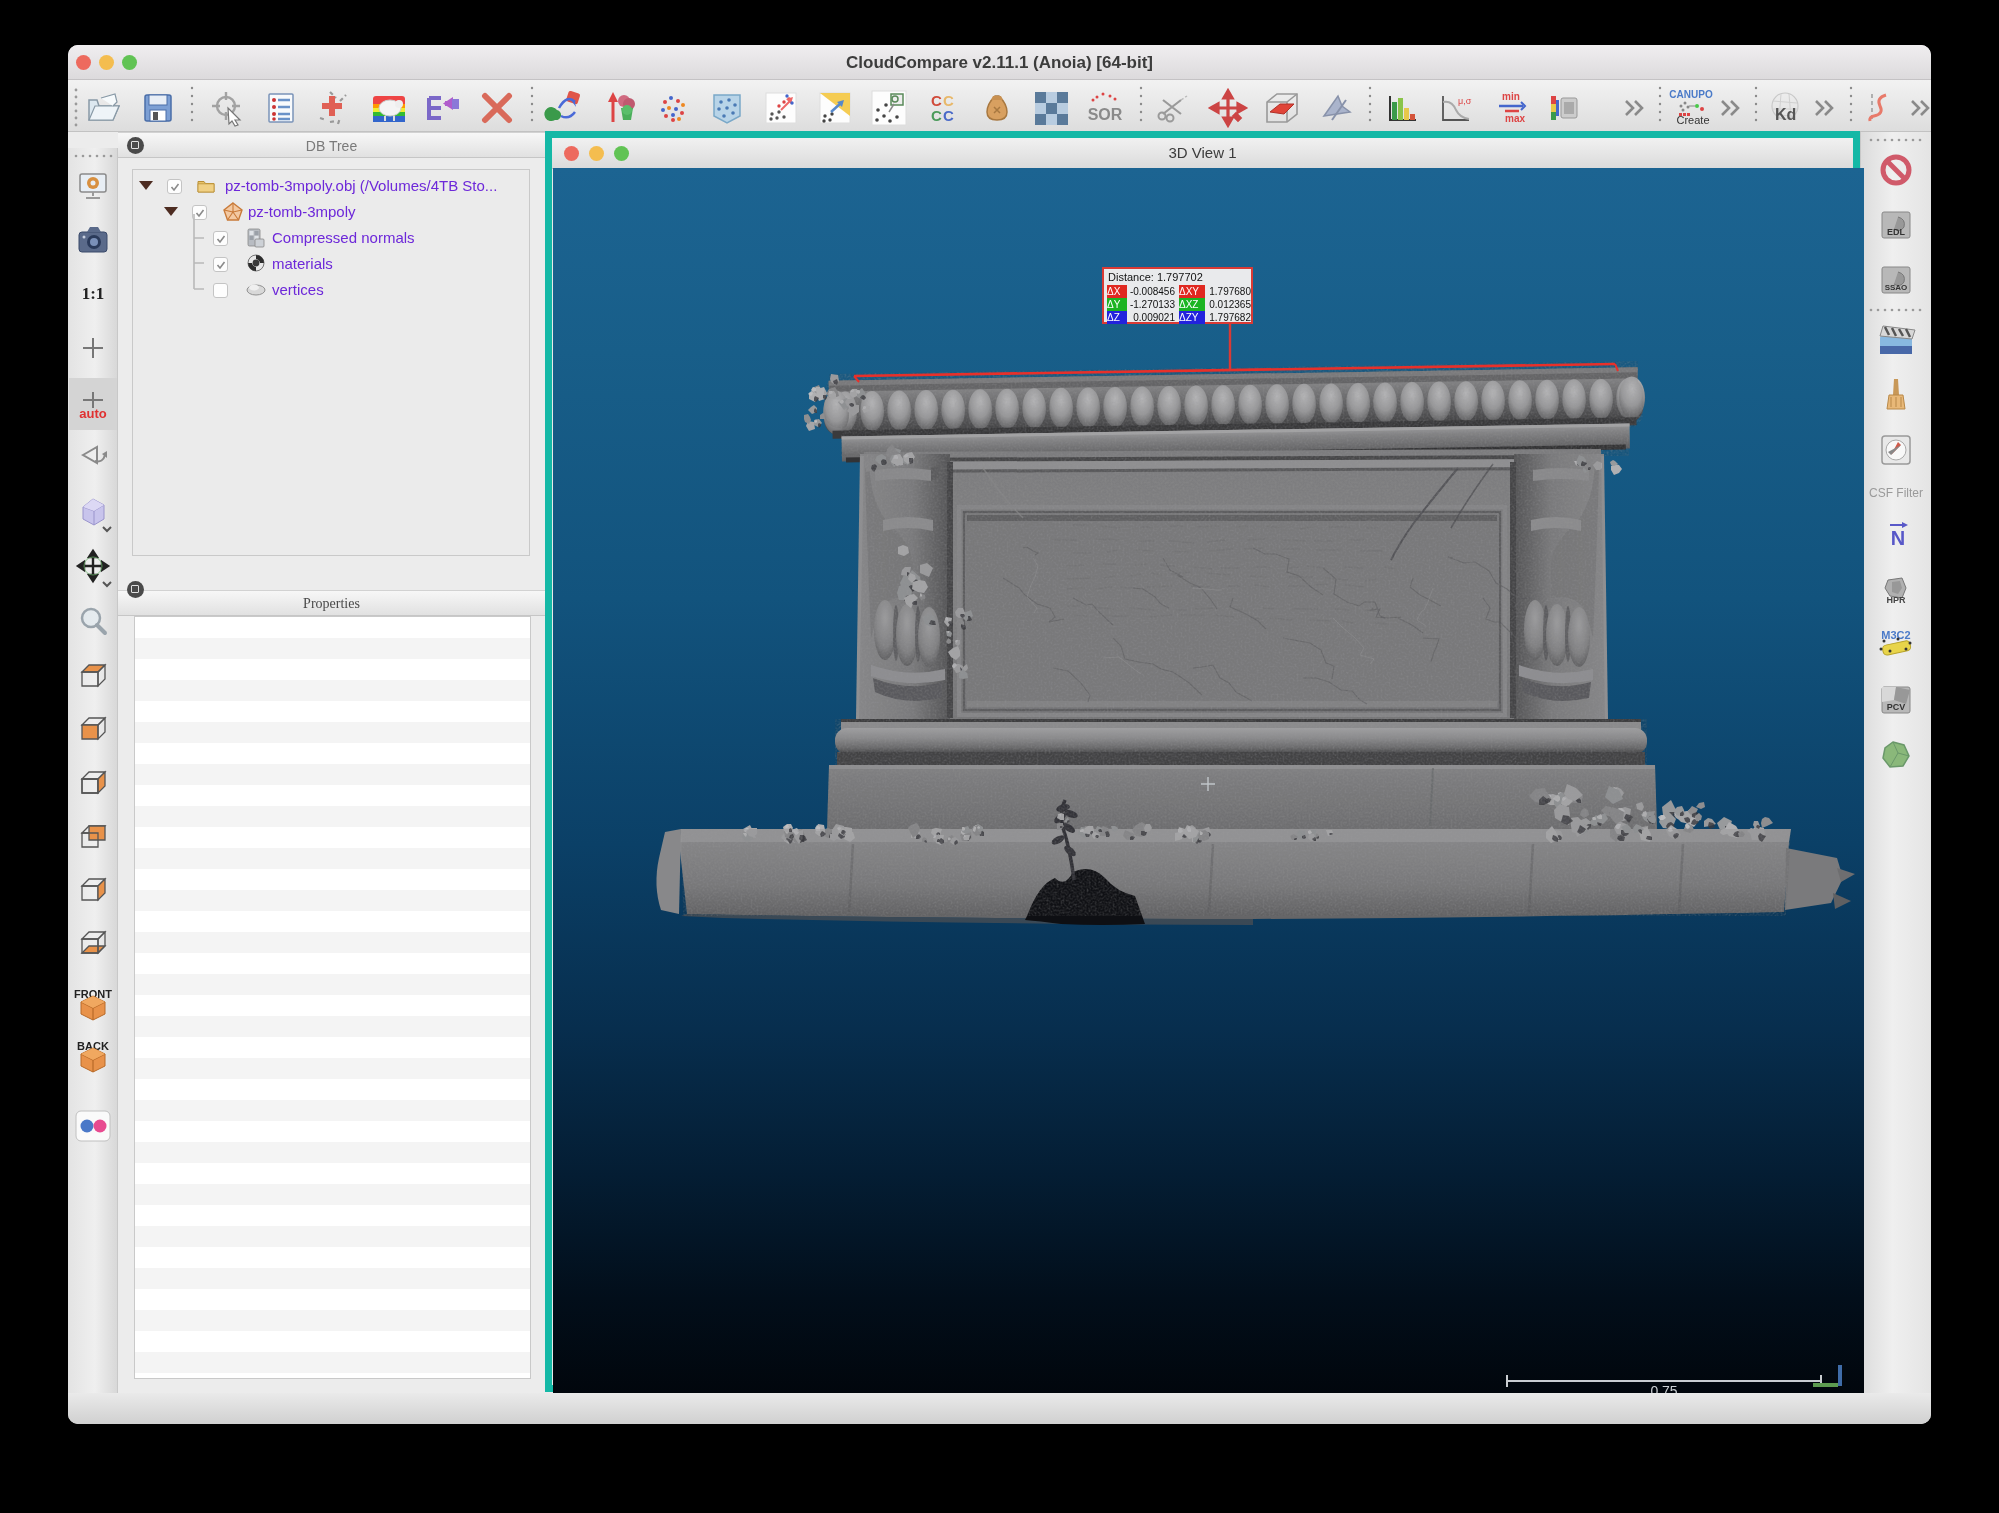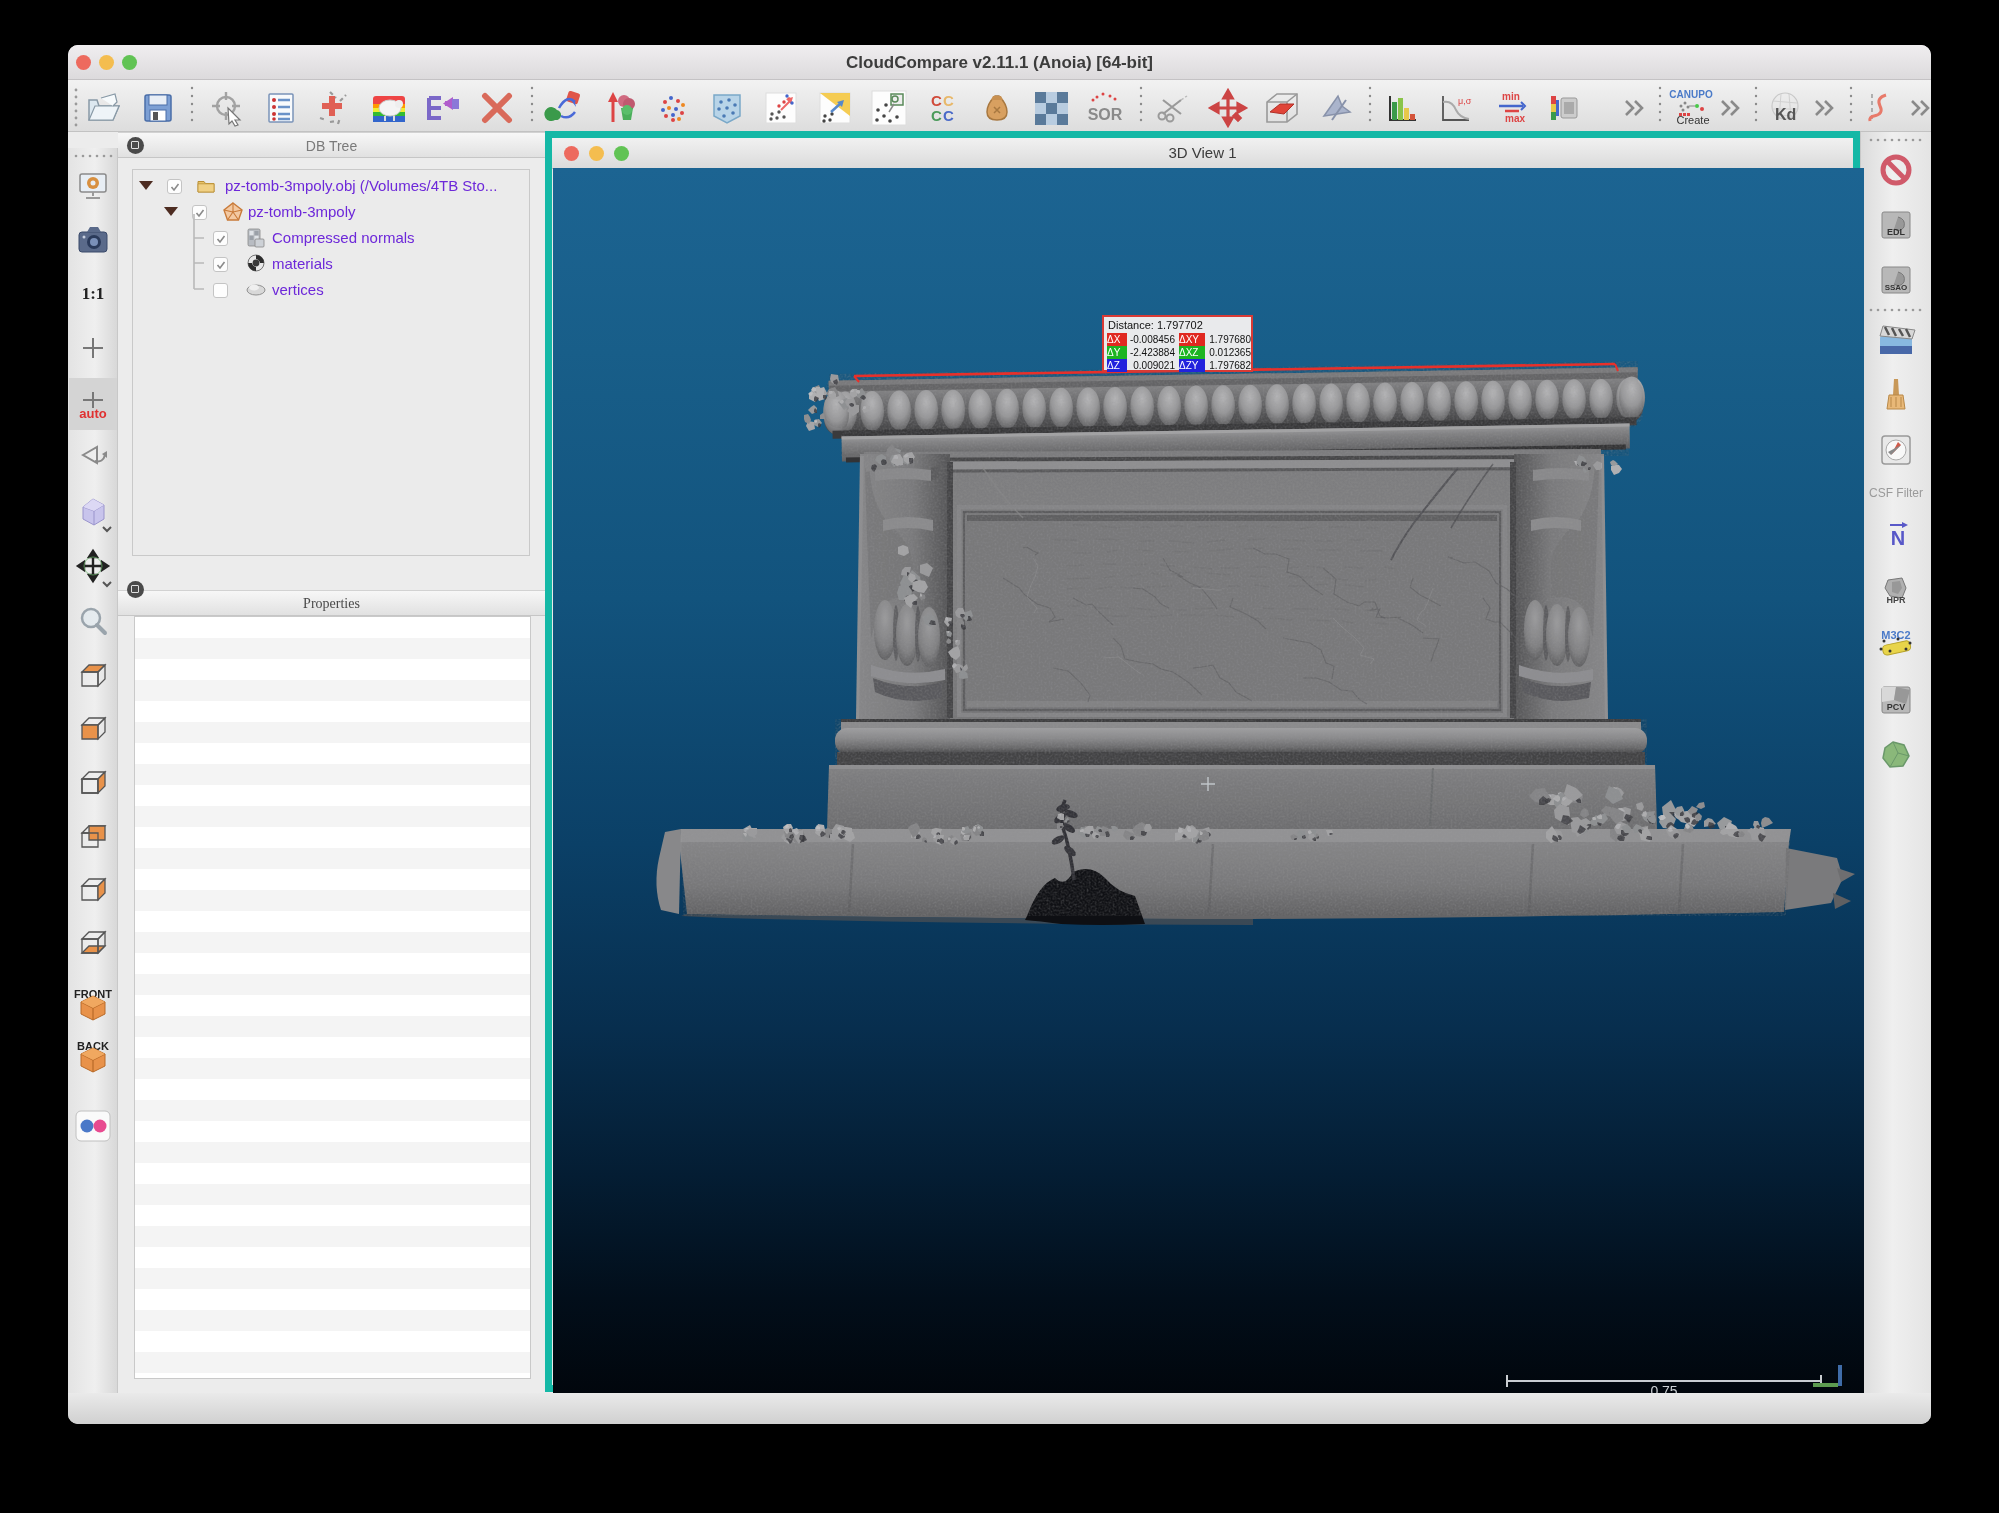--- a/index.html
+++ b/index.html
@@ -37,21 +37,21 @@
      background:linear-gradient(#f1f1f1,#dbdbdb);border-bottom:1px solid #bdbdbd;
      text-align:center;font-size:15px;line-height:30px;color:#3c3c3c;}
   #v3dcontent{position:absolute;left:1px;top:30px;width:1311px;height:1229px;
      background:linear-gradient(#1c6492 0%,#185e89 15%,#12537d 35%,#0b4067 55%,#072e4e 70%,#041d33 82%,#020e1a 92%,#01060c 100%);
      overflow:hidden;}
   .cb{position:absolute;width:15px;height:15px;background:#fdfdfd;border:1px solid #c4c4c4;border-radius:3px;box-sizing:border-box;}
   .cb svg{position:absolute;left:1px;top:1px;}
   .tri{position:absolute;width:0;height:0;border-left:7px solid transparent;border-right:7px solid transparent;border-top:9px solid #4d2c21;}
   
   #mtip{position:absolute;left:549px;top:99px;width:151px;height:57px;background:#e9eaec;border:2px solid #d93a35;
-    box-sizing:border-box;font-size:11px;color:#111;margin-top:48px;}
+    box-sizing:border-box;font-size:11px;color:#111;}
   .chiprow{position:absolute;height:13px;line-height:13px;font-size:10px;}
   .chip{position:absolute;top:0;height:13px;color:#fff;text-align:left;font-size:10px;}
 </style>
 </head>
 <body>
 <div id="screen">
   <div id="win">
     <div id="titlebar">
       <div class="tl" style="left:8px;background:#ed6a5e;"></div>
       <div class="tl" style="left:31px;background:#f4bd4f;"></div>
@@ -1241,21 +1241,21 @@
       <div id="mtip">
         <div style="position:absolute;left:4px;top:2px;">Distance: 1.797702</div>
         <div class="chiprow" style="left:3px;top:16px;">
               <span class="chip" style="left:0;width:20px;background:#e02820;">ΔX</span>
               <span style="position:absolute;left:20px;width:48px;text-align:right;">-0.008456</span>
               <span class="chip" style="left:72px;width:26px;background:#e02820;">ΔXY</span>
               <span style="position:absolute;left:98px;width:46px;text-align:right;">1.797680</span>
             </div>
         <div class="chiprow" style="left:3px;top:29px;">
               <span class="chip" style="left:0;width:20px;background:#1cb422;">ΔY</span>
-              <span style="position:absolute;left:20px;width:48px;text-align:right;">-2.423884</span>
+              <span style="position:absolute;left:20px;width:48px;text-align:right;">-1.270133</span>
               <span class="chip" style="left:72px;width:26px;background:#1cb422;">ΔXZ</span>
               <span style="position:absolute;left:98px;width:46px;text-align:right;">0.012365</span>
             </div>
         <div class="chiprow" style="left:3px;top:42px;">
               <span class="chip" style="left:0;width:20px;background:#2222dd;">ΔZ</span>
               <span style="position:absolute;left:20px;width:48px;text-align:right;">0.009021</span>
               <span class="chip" style="left:72px;width:26px;background:#2222dd;">ΔZY</span>
               <span style="position:absolute;left:98px;width:46px;text-align:right;">1.797682</span>
             </div>
       </div>

